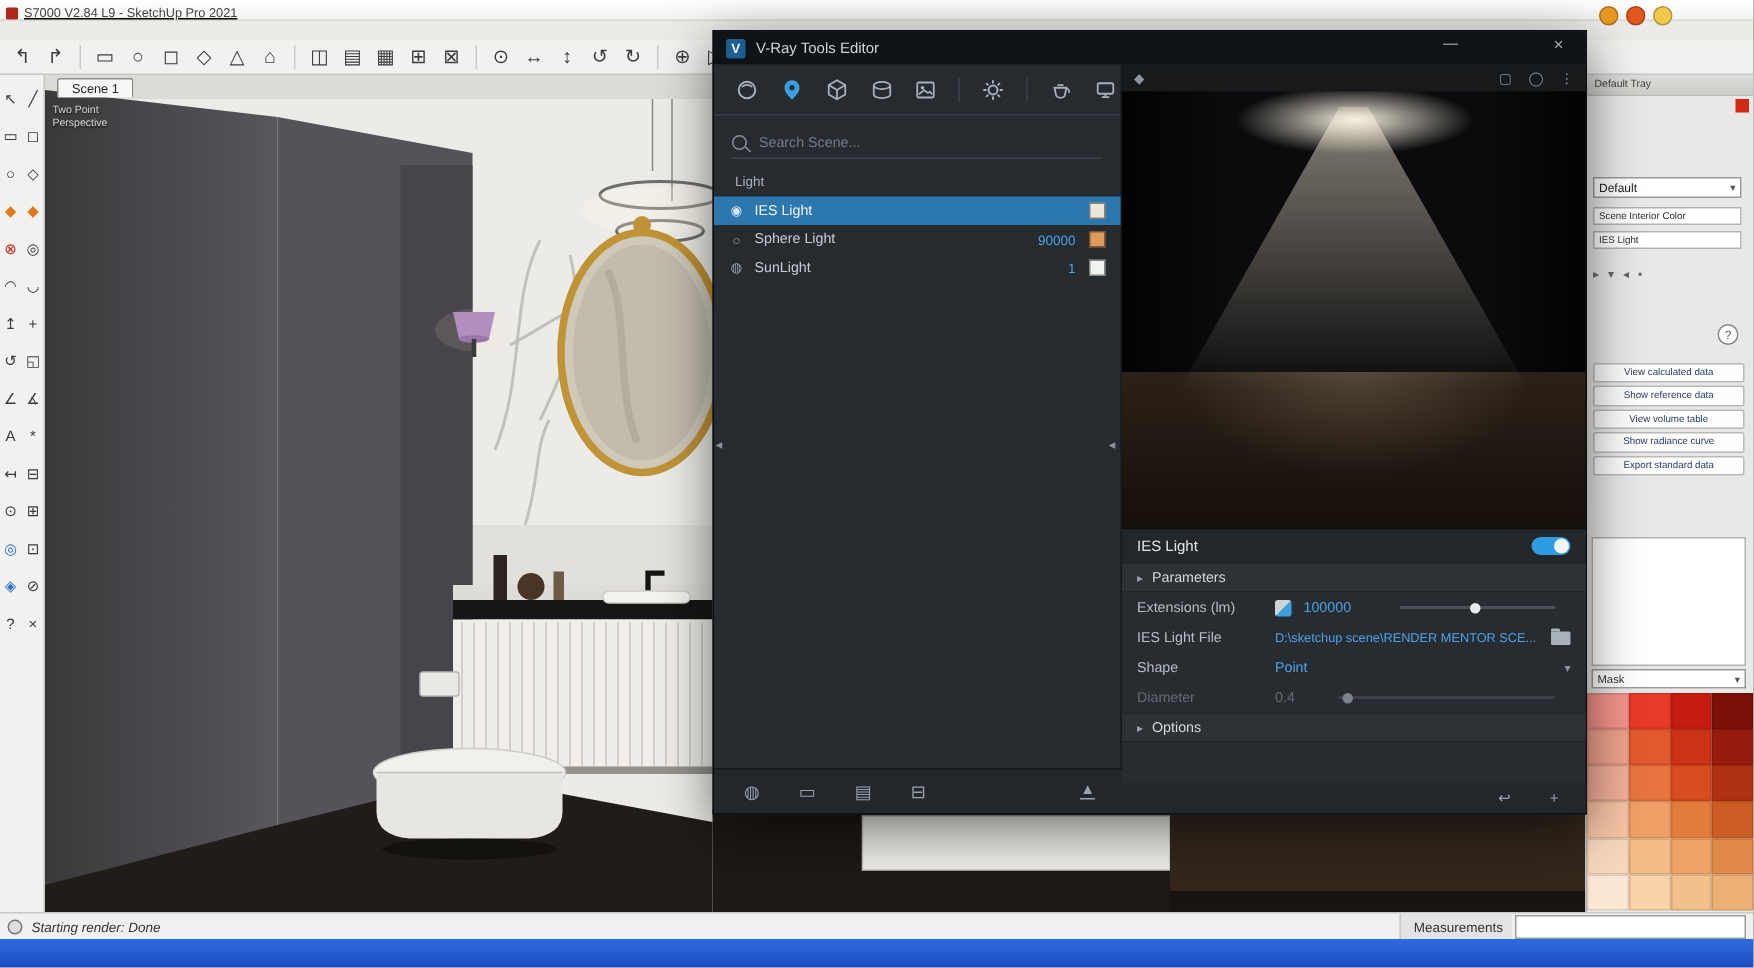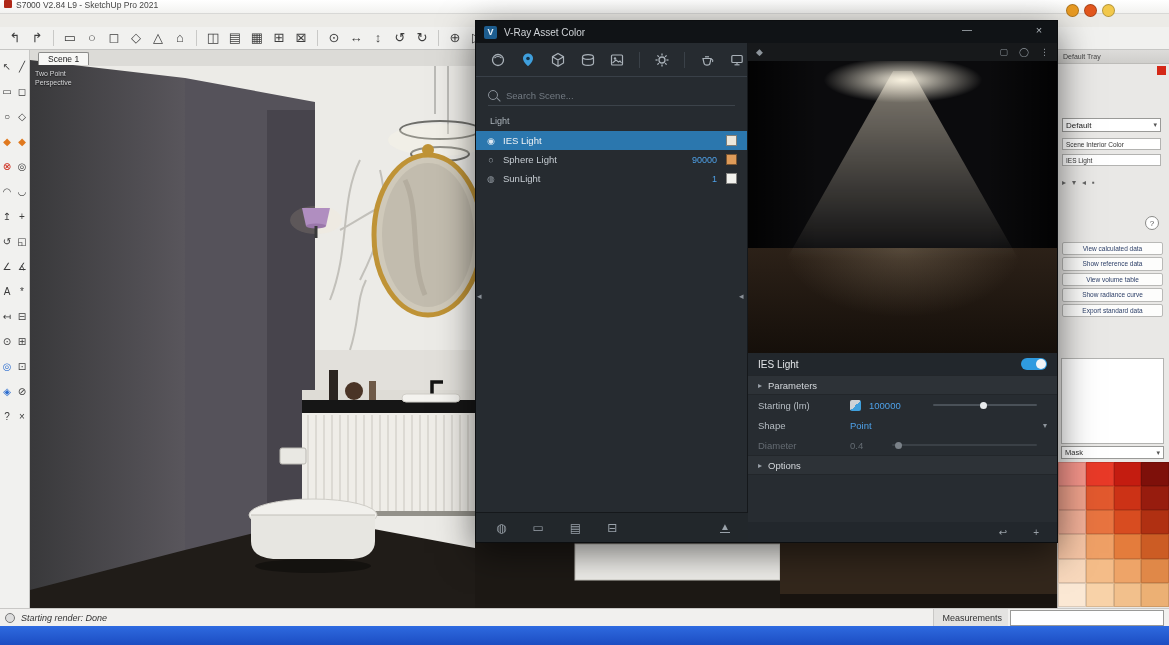--- a/index.html
+++ b/index.html
@@ -1,20 +1,20 @@
 <!DOCTYPE html>
 <html><head>
 <meta charset="utf-8">
 <style>
   html,body{margin:0;padding:0;background:#888;}
   #app{position:relative;width:1169px;height:645px;overflow:hidden;background:#ecebe7;
        font-family:"Liberation Sans","DejaVu Sans",sans-serif;-webkit-font-smoothing:antialiased;}
   
   .titlebar{position:absolute;left:0;top:0;width:100%;height:14px;background:linear-gradient(#ffffff,#f2f2f0);
-            border-bottom:1px solid #d8d8d6;display:flex;align-items:flex-start;padding-left:4px;box-sizing:border-box;}
+            border-bottom:1px solid #d8d8d6;display:flex;align-items:flex-end;padding-left:4px;box-sizing:border-box;text-decoration:underline;}
   .app-ico{width:8px;height:8px;background:#b02818;border-radius:1px;margin-right:4px;}
   .tb-title{font-size:8.5px;color:#444;}
   .menubar{position:absolute;left:0;top:14px;width:100%;height:13px;background:#f4f4f2;border-bottom:1px solid #dcdcda;
            display:flex;align-items:center;padding-left:2px;box-sizing:border-box;}
   .mi{font-size:9.5px;color:#1c1c1c;padding:0 7px;cursor:default;}
   .toolbar{position:absolute;left:0;top:27px;width:100%;height:23px;background:#f1f1ef;border-bottom:1px solid #c6c6c4;
            display:flex;align-items:center;padding-left:6px;box-sizing:border-box;gap:4px;}
   .ti{font-size:13px;color:#3d3d3d;width:18px;text-align:center;line-height:18px;}
   .tsep{width:1px;height:16px;background:#c9c9c7;margin:0 3px;}
   .plug{position:absolute;right:54px;top:4px;display:flex;gap:5px;}
@@ -348,21 +348,21 @@
         <span class="sw" style="background: rgb(251, 232, 212);"></span>
         <span class="sw" style="background: rgb(248, 210, 168);"></span>
         <span class="sw" style="background: rgb(242, 192, 140);"></span>
         <span class="sw" style="background: rgb(236, 176, 116);"></span>
       </div>
   </div>
 
   <div class="vray">
     <div class="v-title">
       <span class="v-logo">V</span>
-      <span class="v-title-text">V-Ray Asset Color</span>
+      <span class="v-title-text">V-Ray Tools Editor</span>
       <span class="v-min">—</span>
       <span class="v-close">×</span>
     </div>
 
     <div class="v-left">
       <div class="v-cats">
         <span class="cat">
           <svg width="16" height="16">
               <circle cx="8" cy="8" r="5.5" fill="none" stroke="#a9b1b8" stroke-width="1.3"></circle>
               <path d="M4.5,6 A5,5 0 0 1 11.5,6" fill="none" stroke="#a9b1b8" stroke-width="1.1"></path>
@@ -485,26 +485,31 @@
         <div class="p-head">
           <span class="p-title">IES Light</span>
           <span class="toggle"></span>
         </div>
         <div class="p-sec">
           <span class="p-arrow">▸</span>
           <span class="p-sec-label">Parameters</span>
         </div>
 
         <div class="prow">
-          <span class="plabel">Starting (lm)</span>
+          <span class="plabel">Extensions (lm)</span>
           <span class="ic-int"></span>
           <span class="pval">100000</span>
           <span class="pslider">
               <span class="pknob" style="left:45%;"></span>
             </span>
+        </div>
+        <div class="prow">
+          <span class="plabel">IES Light File</span>
+          <span class="pfile">D:\sketchup scene\RENDER MENTOR SCE...</span>
+          <span class="ic-folder"></span>
         </div>
         <div class="prow">
           <span class="plabel">Shape</span>
           <span class="pval" style="margin-left:0;width:auto;">Point</span>
           <span class="pcaret">▾</span>
         </div>
         <div class="prow disabled">
           <span class="plabel">Diameter</span>
           <span class="pval" style="margin-left:0;width:30px;">0.4</span>
           <span class="pslider">

